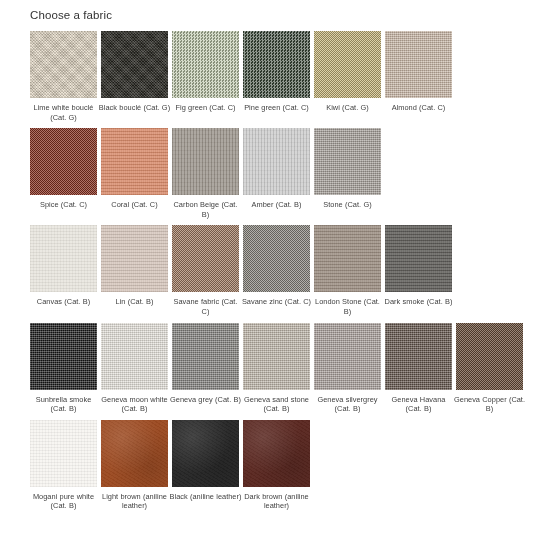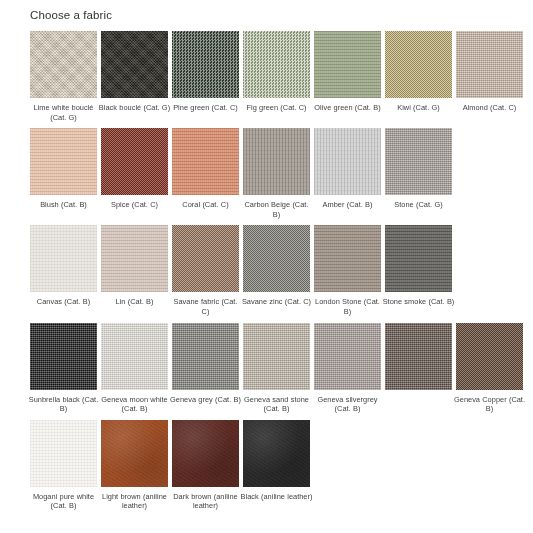--- a/index.html
+++ b/index.html
@@ -127,46 +127,38 @@
       <div class="row">
         <div class="swatch-cell">
           <div class="swatch tex-boucle" style="background-color: rgb(230, 219, 200);"></div>
           <div class="swatch-label">Lime white bouclé (Cat. G)</div>
         </div>
         <div class="swatch-cell">
           <div class="swatch tex-boucle" style="background-color: rgb(38, 37, 31);"></div>
           <div class="swatch-label">Black bouclé (Cat. G)</div>
         </div>
         <div class="swatch-cell">
+          <div class="swatch tex-basket" style="background-color: rgb(184, 194, 164);"></div>
+          <div class="swatch-label">Fig green (Cat. C)</div>
+        </div>
+        <div class="swatch-cell">
           <div class="swatch tex-basket" style="background-color: rgb(60, 74, 58);"></div>
           <div class="swatch-label">Pine green (Cat. C)</div>
         </div>
         <div class="swatch-cell">
-          <div class="swatch tex-basket" style="background-color: rgb(184, 194, 164);"></div>
-          <div class="swatch-label">Fig green (Cat. C)</div>
-        </div>
-        <div class="swatch-cell">
-          <div class="swatch tex-slub" style="background-color: rgb(154, 165, 131);"></div>
-          <div class="swatch-label">Olive green (Cat. B)</div>
-        </div>
-        <div class="swatch-cell">
           <div class="swatch tex-tweed" style="background-color: rgb(207, 189, 130);"></div>
           <div class="swatch-label">Kiwi (Cat. G)</div>
         </div>
         <div class="swatch-cell">
           <div class="swatch tex-weave" style="background-color: rgb(198, 179, 162);"></div>
           <div class="swatch-label">Almond (Cat. C)</div>
         </div>
       </div>
       <div class="row">
         <div class="swatch-cell">
-          <div class="swatch tex-slub" style="background-color: rgb(233, 195, 172);"></div>
-          <div class="swatch-label">Blush (Cat. B)</div>
-        </div>
-        <div class="swatch-cell">
           <div class="swatch tex-tweed" style="background-color: rgb(142, 53, 36);"></div>
           <div class="swatch-label">Spice (Cat. C)</div>
         </div>
         <div class="swatch-cell">
           <div class="swatch tex-slub" style="background-color: rgb(217, 138, 106);"></div>
           <div class="swatch-label">Coral (Cat. C)</div>
         </div>
         <div class="swatch-cell">
           <div class="swatch tex-warp" style="background-color: rgb(154, 147, 138);"></div>
           <div class="swatch-label">Carbon Beige (Cat. B)</div>
@@ -196,65 +188,66 @@
         <div class="swatch-cell">
           <div class="swatch tex-tweed" style="background-color: rgb(143, 141, 133);"></div>
           <div class="swatch-label">Savane zinc (Cat. C)</div>
         </div>
         <div class="swatch-cell">
           <div class="swatch tex-slub" style="background-color: rgb(155, 141, 129);"></div>
           <div class="swatch-label">London Stone (Cat. B)</div>
         </div>
         <div class="swatch-cell">
           <div class="swatch tex-slub" style="background-color: rgb(93, 91, 87);"></div>
-          <div class="swatch-label">Stone smoke (Cat. B)</div>
+          <div class="swatch-label">Dark smoke (Cat. B)</div>
         </div>
       </div>
       <div class="row">
         <div class="swatch-cell">
           <div class="swatch tex-weave" style="background-color: rgb(20, 20, 20);"></div>
-          <div class="swatch-label">Sunbrella black (Cat. B)</div>
+          <div class="swatch-label">Sunbrella smoke (Cat. B)</div>
         </div>
         <div class="swatch-cell">
           <div class="swatch tex-weave" style="background-color: rgb(227, 224, 216);"></div>
           <div class="swatch-label">Geneva moon white (Cat. B)</div>
         </div>
         <div class="swatch-cell">
           <div class="swatch tex-weave" style="background-color: rgb(125, 124, 120);"></div>
           <div class="swatch-label">Geneva grey (Cat. B)</div>
         </div>
         <div class="swatch-cell">
           <div class="swatch tex-weave" style="background-color: rgb(188, 179, 166);"></div>
           <div class="swatch-label">Geneva sand stone (Cat. B)</div>
         </div>
         <div class="swatch-cell">
           <div class="swatch tex-weave" style="background-color: rgb(164, 154, 149);"></div>
           <div class="swatch-label">Geneva silvergrey (Cat. B)</div>
         </div>
         <div class="swatch-cell">
           <div class="swatch tex-weave" style="background-color: rgb(93, 79, 69);"></div>
+          <div class="swatch-label">Geneva Havana (Cat. B)</div>
         </div>
         <div class="swatch-cell">
           <div class="swatch tex-tweed" style="background-color: rgb(109, 81, 62);"></div>
           <div class="swatch-label">Geneva Copper (Cat. B)</div>
         </div>
       </div>
       <div class="row">
         <div class="swatch-cell">
           <div class="swatch tex-linen" style="background-color: rgb(246, 244, 240);"></div>
           <div class="swatch-label">Mogani pure white (Cat. B)</div>
         </div>
         <div class="swatch-cell">
           <div class="swatch tex-leather" style="background-color: rgb(156, 74, 33);"></div>
           <div class="swatch-label">Light brown (aniline leather)</div>
         </div>
         <div class="swatch-cell">
+          <div class="swatch tex-leather" style="background-color: rgb(38, 38, 38);"></div>
+          <div class="swatch-label">Black (aniline leather)</div>
+        </div>
+        <div class="swatch-cell">
           <div class="swatch tex-leather" style="background-color: rgb(90, 39, 32);"></div>
           <div class="swatch-label">Dark brown (aniline leather)</div>
         </div>
-        <div class="swatch-cell">
-          <div class="swatch tex-leather" style="background-color: rgb(38, 38, 38);"></div>
-          <div class="swatch-label">Black (aniline leather)</div>
-        </div>
       </div>
     </div>
 
 </div>
 
 </body></html>

